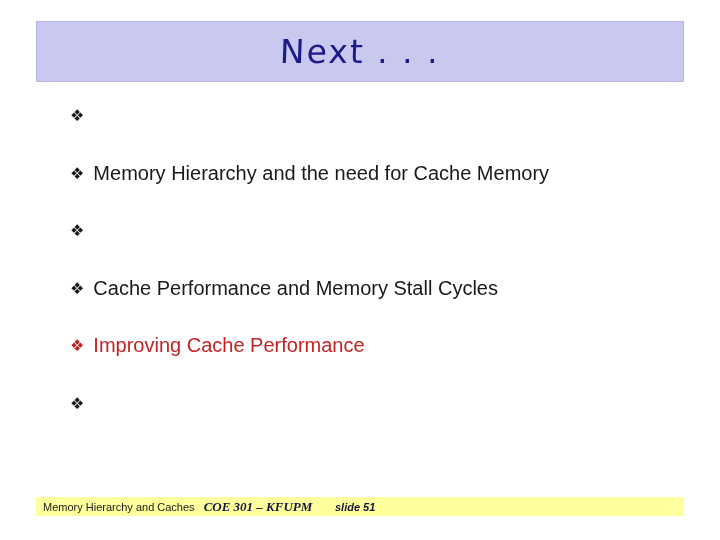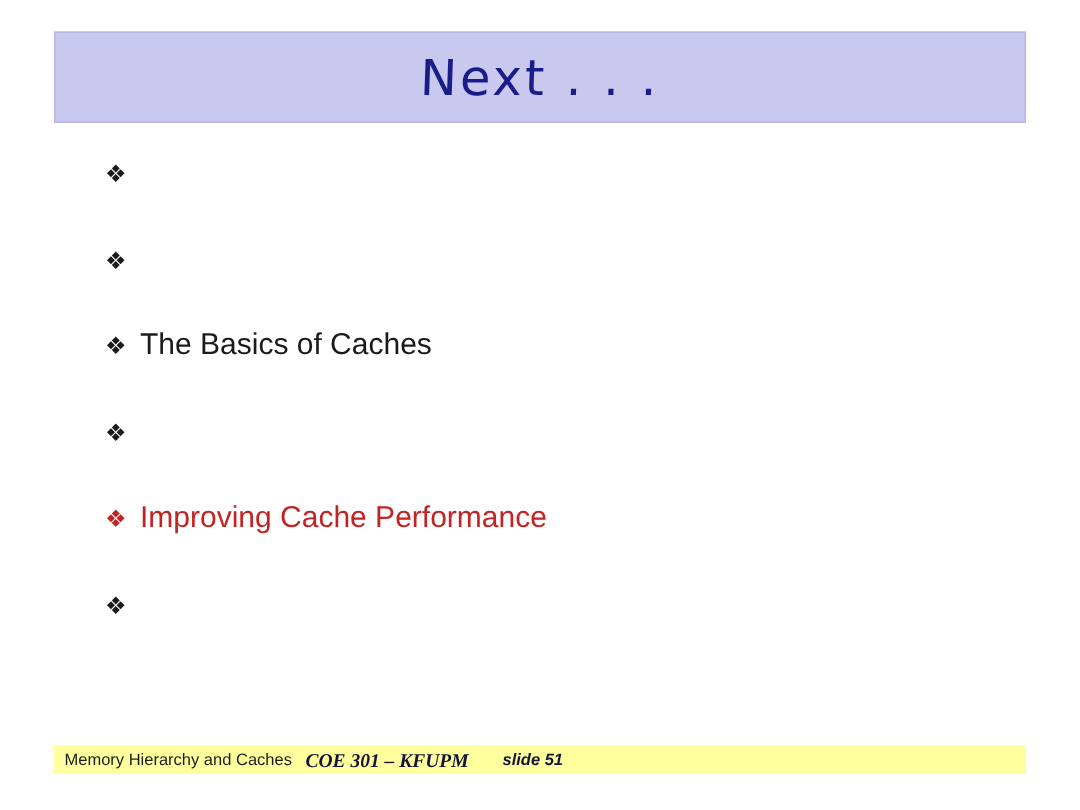--- a/index.html
+++ b/index.html
@@ -102,27 +102,28 @@
     <span class="title-text">Next . . .</span>
   </div>
 
   <ul class="bullet-list">
 
   <li class="bullet-item">
       <span class="bullet-glyph">❖</span>
     </li>
       <li class="bullet-item">
       <span class="bullet-glyph">❖</span>
+      <span class="bullet-text">Memory Hierarchy and the need for Cache Memory</span>
     </li>
       <li class="bullet-item">
       <span class="bullet-glyph">❖</span>
-      <span class="bullet-text">The Basics of Caches</span>
     </li>
       <li class="bullet-item">
       <span class="bullet-glyph">❖</span>
+      <span class="bullet-text">Cache Performance and Memory Stall Cycles</span>
     </li>
       <li class="bullet-item emphasis">
       <span class="bullet-glyph">❖</span>
       <span class="bullet-text">Improving Cache Performance</span>
     </li>
       <li class="bullet-item">
       <span class="bullet-glyph">❖</span>
     </li>
     </ul>
 

